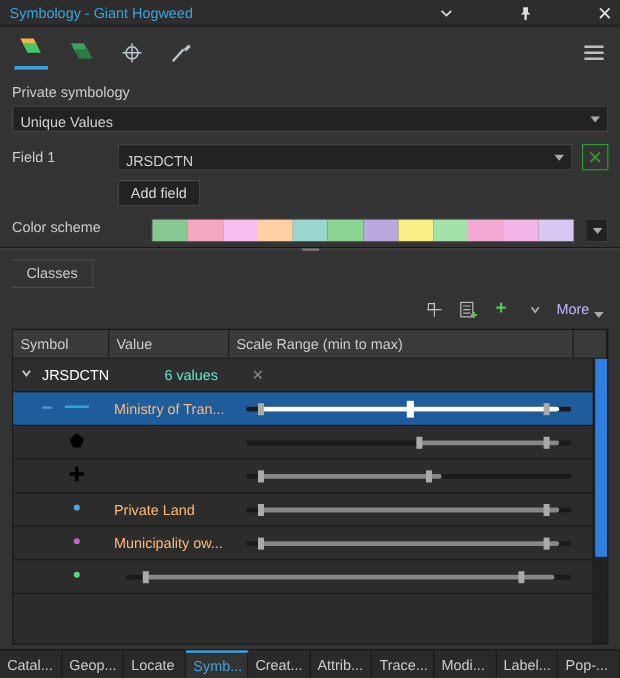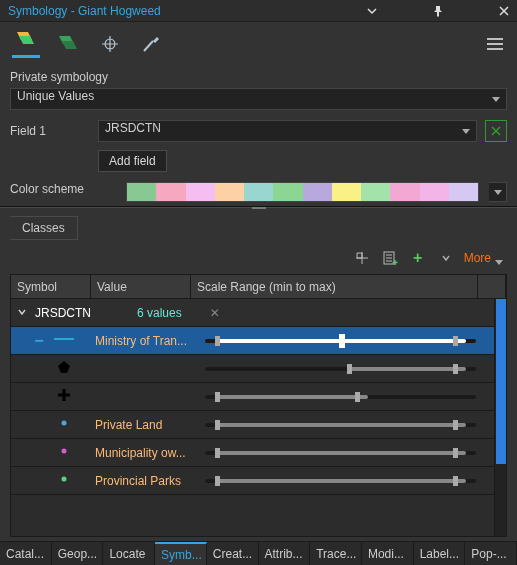--- a/index.html
+++ b/index.html
@@ -52,21 +52,21 @@
   .section-title { color: #cccccc; font-size: 12px; font-weight:500; margin: 2px 0 4px 0; }
 
   .select {
     width: 100%;
     height: 22px;
     background: #222222;
     border: 1px solid #444444;
     color: #d0d0d0;
     padding: 0 6px;
     display: flex;
-    align-items: flex-start;
+    align-items: flex-end;
     position: relative;
     font-size: 12px;
   }
   .select::after {
     content:""; position:absolute; right:6px; top:8px;
     border-left:4px solid transparent; border-right:4px solid transparent;
     border-top:5px solid #aaaaaa;
   }
 
   .field-row { display:flex; align-items:center; margin-top:10px; gap:8px; }
@@ -116,21 +116,21 @@
     background: #333333;
     color:#ccc;
     font-size:12px;
   }
   .tab.active { background:#222222; border-bottom:1px solid #222222; }
   .tab:not(.active){ border-left:none; }
 
   .secondary-toolbar { display:flex; justify-content:flex-end; align-items:center; gap:8px; padding:0 4px 6px 0; }
   .sbtbn { width:20px; height:20px; display:flex; align-items:center; justify-content:center; color:#bbb; }
   .plus { color:#59c659; font-size:16px; font-weight:700; line-height:1; }
-  .more { color:#f97316; font-size:12px; display:flex; align-items:flex-end; gap:4px; }
+  .more { color:#c4b5fd; font-size:12px; display:flex; align-items:flex-end; gap:4px; }
   .more::after{ content:""; border-left:4px solid transparent; border-right:4px solid transparent; border-top:5px solid #aaa; }
 
   .table {
     flex:1; background:#2c2c2c; border: 1px solid #1a1a1a;
     display:flex; flex-direction:column;
     overflow:hidden;
   }
   .thead { display:flex; height:24px; background:#3a3a3a; border-bottom:1px solid #1a1a1a; }
   .th {
     padding:0 6px; display:flex; align-items:center;
@@ -388,21 +388,20 @@
             <div class="range-stop" style="left:calc(14px + 96% * 0.82)"></div>
           </div>
         </div>
         <div class="row">
           <div class="c-sym">
             <span style="width:20px"></span>
             <span><svg width="12" height="12">
                 <circle cx="6" cy="6" r="2.5" fill="#58d67f"></circle>
               </svg></span>
           </div>
-          <div class="c-val">Provincial Parks</div>
           <div class="c-range">
             <div class="range-track"></div>
             <div class="range-active" style="left:calc(14px + 4% * 0.82); right:calc(30px + (100% - 96%) * 0.82)"></div>
             <div class="range-stop" style="left:calc(14px + 4% * 0.82)"></div>
             <div class="range-stop" style="left:calc(14px + 96% * 0.82)"></div>
           </div>
         </div>
 
       <div class="scrollbar">
         <div class="thumb" style="height:165px"></div>

